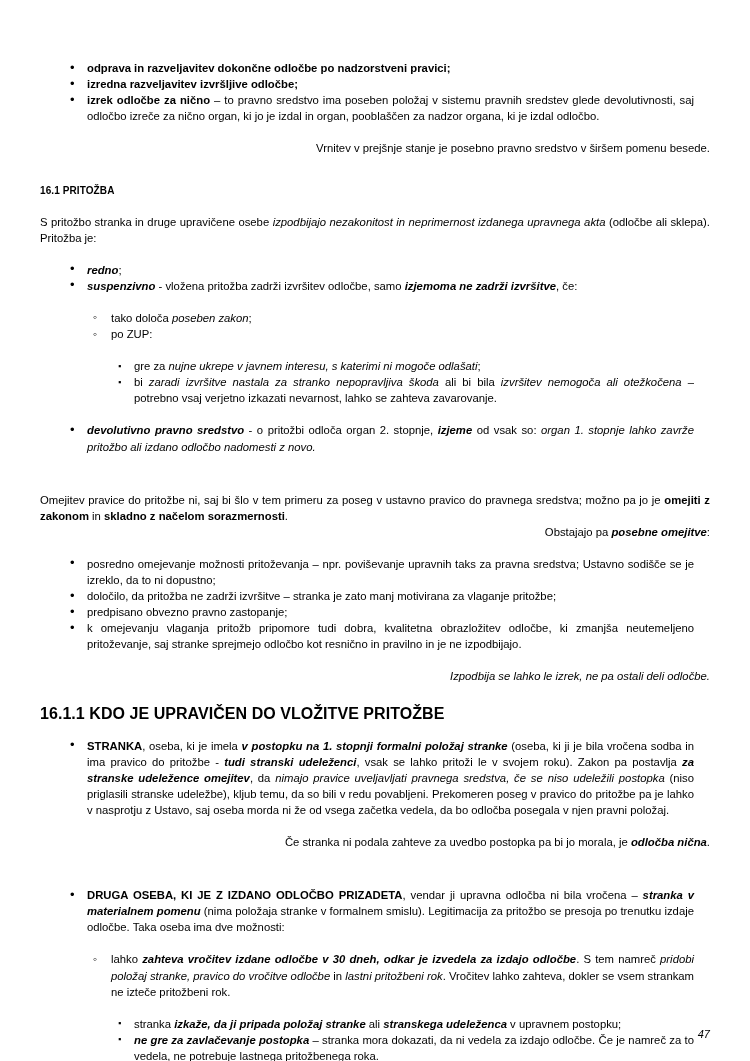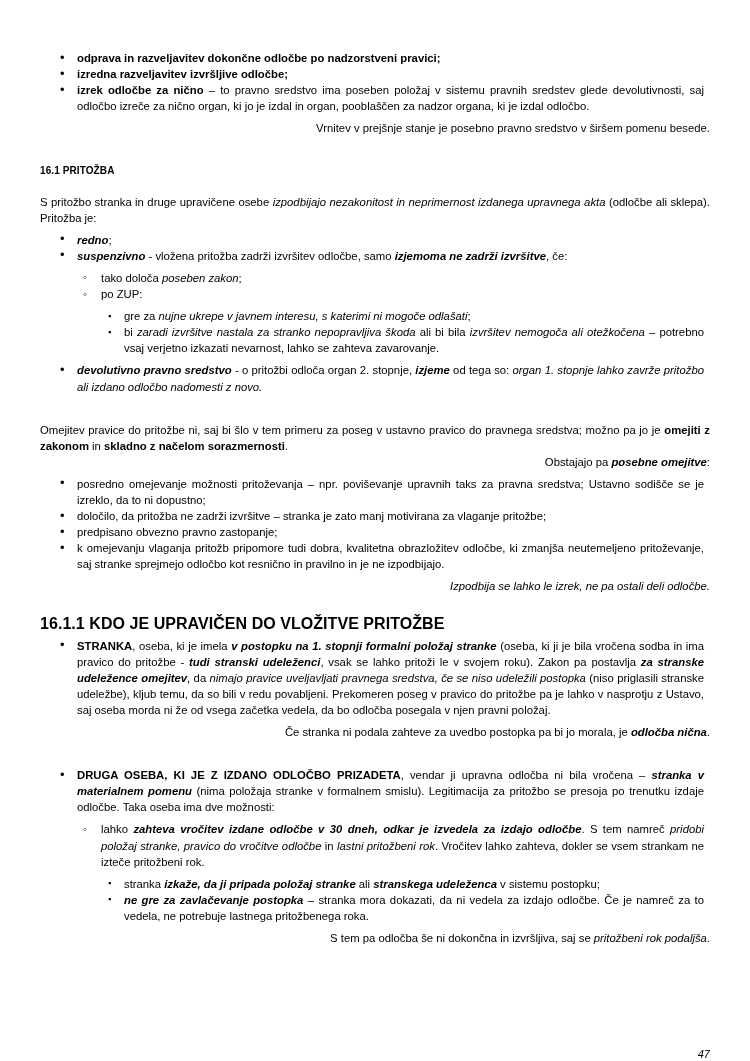--- a/index.html
+++ b/index.html
@@ -46,21 +46,21 @@
   h3.subsection {
     font-size: 16px;
     font-weight: bold;
     margin: 0;
     letter-spacing: 0.05px;
     text-align: left;
   }
 
   
   ul.lvl1, ul.lvl2, ul.lvl3 {
-    margin: 6px;
+    margin: 16px;
     padding: 0;
     list-style: none;
   }
   ul.lvl1 > li {
     position: relative;
     padding-left: 31px;
     margin: 0;
     text-align: justify;
   }
   ul.lvl1 > li::before {
@@ -101,21 +101,21 @@
   }
   .indent-1 { padding-left: 55px; text-align: justify; }
 
   b, strong { font-weight: bold; }
   i, em { font-style: italic; }
   .bi { font-weight: bold; font-style: italic; }
 
   .page-number {
     position: absolute;
     right: 40px;
-    bottom: 1px;
+    bottom: 21px;
     font-size: 11px;
     font-style: italic;
   }
 </style>
 </head>
 <body>
 
 <div class="page">
   <div class="doc">
 
@@ -143,21 +143,21 @@
       <li><span>tako določa </span><i>poseben zakon</i><span>;</span></li>
       <li><span>po ZUP:</span></li>
     </ul>
 
     <ul class="lvl3">
       <li><span>gre za </span><i>nujne ukrepe v javnem interesu, s katerimi ni mogoče odlašati</i><span>;</span></li>
       <li><span>bi </span><i>zaradi izvršitve nastala za stranko nepopravljiva škoda</i><span> ali bi bila </span><i>izvršitev nemogoča ali otežkočena</i><span> – potrebno vsaj verjetno izkazati nevarnost, lahko se zahteva zavarovanje.</span></li>
     </ul>
 
     <ul class="lvl1">
-      <li><span class="bi">devolutivno pravno sredstvo</span><span> - o pritožbi odloča organ 2. stopnje, </span><span class="bi">izjeme</span><span> od tega so: </span><i>organ 1. stopnje lahko zavrže pritožbo ali izdano odločbo nadomesti z novo.</i></li>
+      <li><span class="bi">devolutivno pravno sredstvo</span><span> - o pritožbi odloča organ 2. stopnje, </span><span class="bi">izjeme</span><span> od vsak so: </span><i>organ 1. stopnje lahko zavrže pritožbo ali izdano odločbo nadomesti z novo.</i></li>
     </ul>
 
     <div class="gap-lg"></div>
 
     <p class="para"><span>Omejitev pravice do pritožbe ni, saj bi šlo v tem primeru za poseg v ustavno pravico do pravnega sredstva; možno pa jo je </span><b>omejiti z zakonom</b><span> in </span><b>skladno z načelom sorazmernosti</b><span>.</span></p>
     <p class="para left"><span>Obstajajo pa </span><span class="bi">posebne omejitve</span><span>:</span></p>
 
     <ul class="lvl1">
       <li><span>posredno omejevanje možnosti pritoževanja – npr. poviševanje upravnih taks za pravna sredstva; Ustavno sodišče se je izreklo, da to ni dopustno;</span></li>
       <li><span>določilo, da pritožba ne zadrži izvršitve – stranka je zato manj motivirana za vlaganje pritožbe;</span></li>
@@ -181,21 +181,21 @@
     <ul class="lvl1">
       <li><b>DRUGA OSEBA, KI JE Z IZDANO ODLOČBO PRIZADETA</b><span>, vendar ji upravna odločba ni bila vročena – </span><span class="bi">stranka v materialnem pomenu</span><span> (nima položaja stranke v formalnem smislu). Legitimacija za pritožbo se presoja po trenutku izdaje odločbe. Taka oseba ima dve možnosti:</span></li>
     </ul>
 
     <ul class="lvl2">
       <li><span>lahko </span><span class="bi">zahteva vročitev izdane odločbe v 30 dneh, odkar je izvedela za izdajo odločbe</span><span>. S tem namreč </span><i>pridobi položaj stranke, pravico do vročitve odločbe</i><span> in </span><i>lastni pritožbeni rok</i><span>. Vročitev lahko zahteva, dokler se vsem strankam ne izteče pritožbeni rok.</span></li>
     </ul>
 
 
     <ul class="lvl3">
-      <li><span>stranka </span><span class="bi">izkaže, da ji pripada položaj stranke</span><span> ali </span><span class="bi">stranskega udeleženca</span><span> v sistemu postopku;</span></li>
+      <li><span>stranka </span><span class="bi">izkaže, da ji pripada položaj stranke</span><span> ali </span><span class="bi">stranskega udeleženca</span><span> v upravnem postopku;</span></li>
       <li><span class="bi">ne gre za zavlačevanje postopka</span><span> – stranka mora dokazati, da ni vedela za izdajo odločbe. Če je namreč za to vedela, ne potrebuje lastnega pritožbenega roka.</span></li>
     </ul>
 
     <p class="para left" style="padding-left:55px;"><span>S tem pa odločba še ni dokončna in izvršljiva, saj se </span><i>pritožbeni rok podaljša</i><span>.</span></p>
 
   </div>
 
   <div class="page-number">47</div>
 </div>
 

